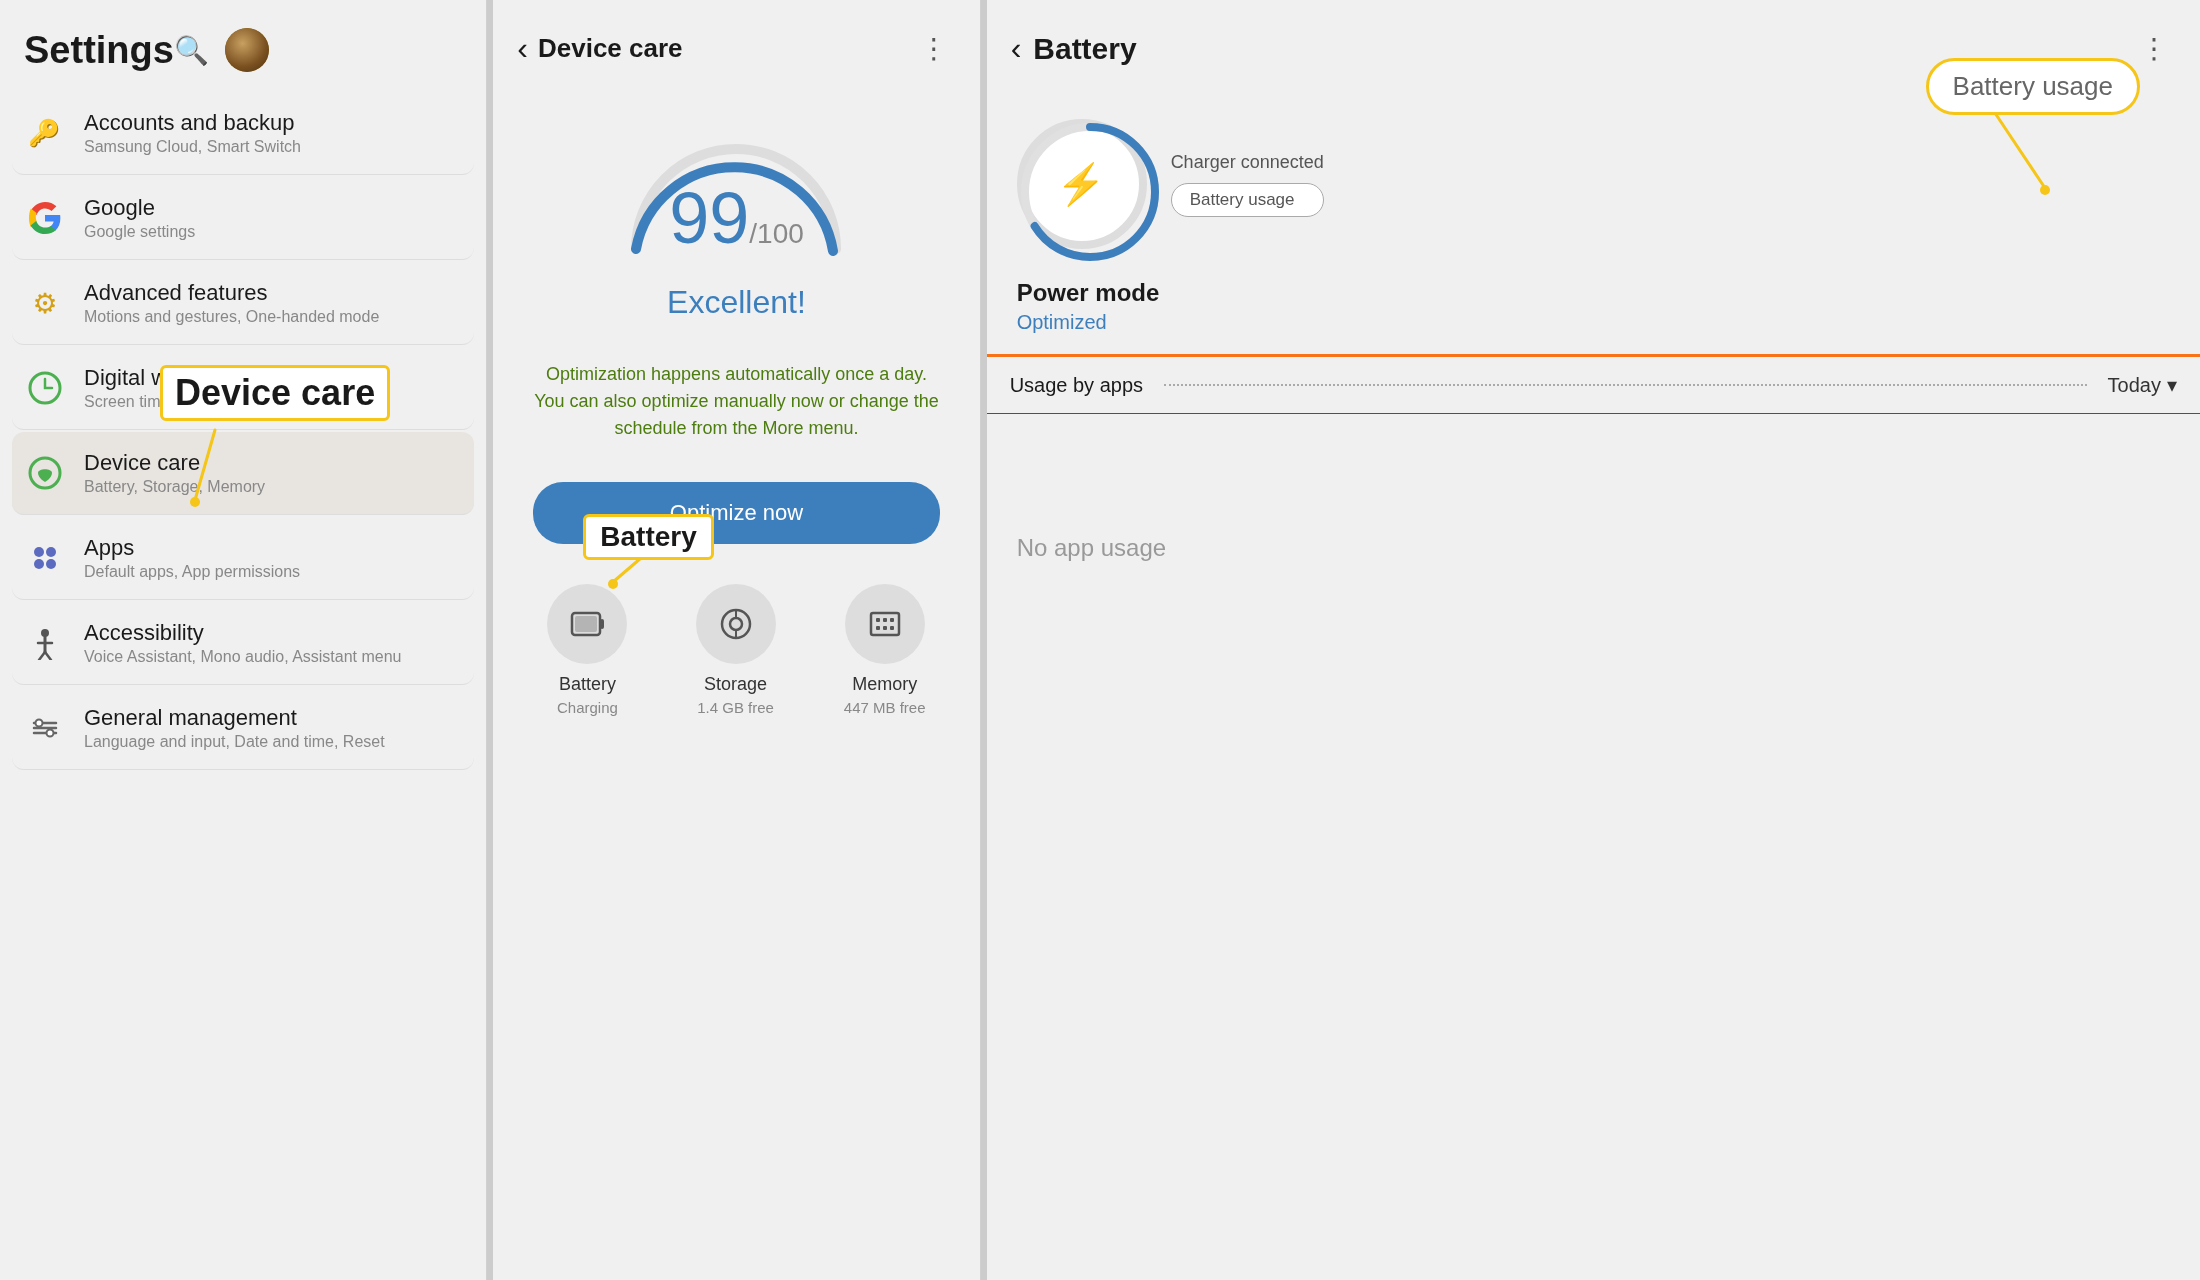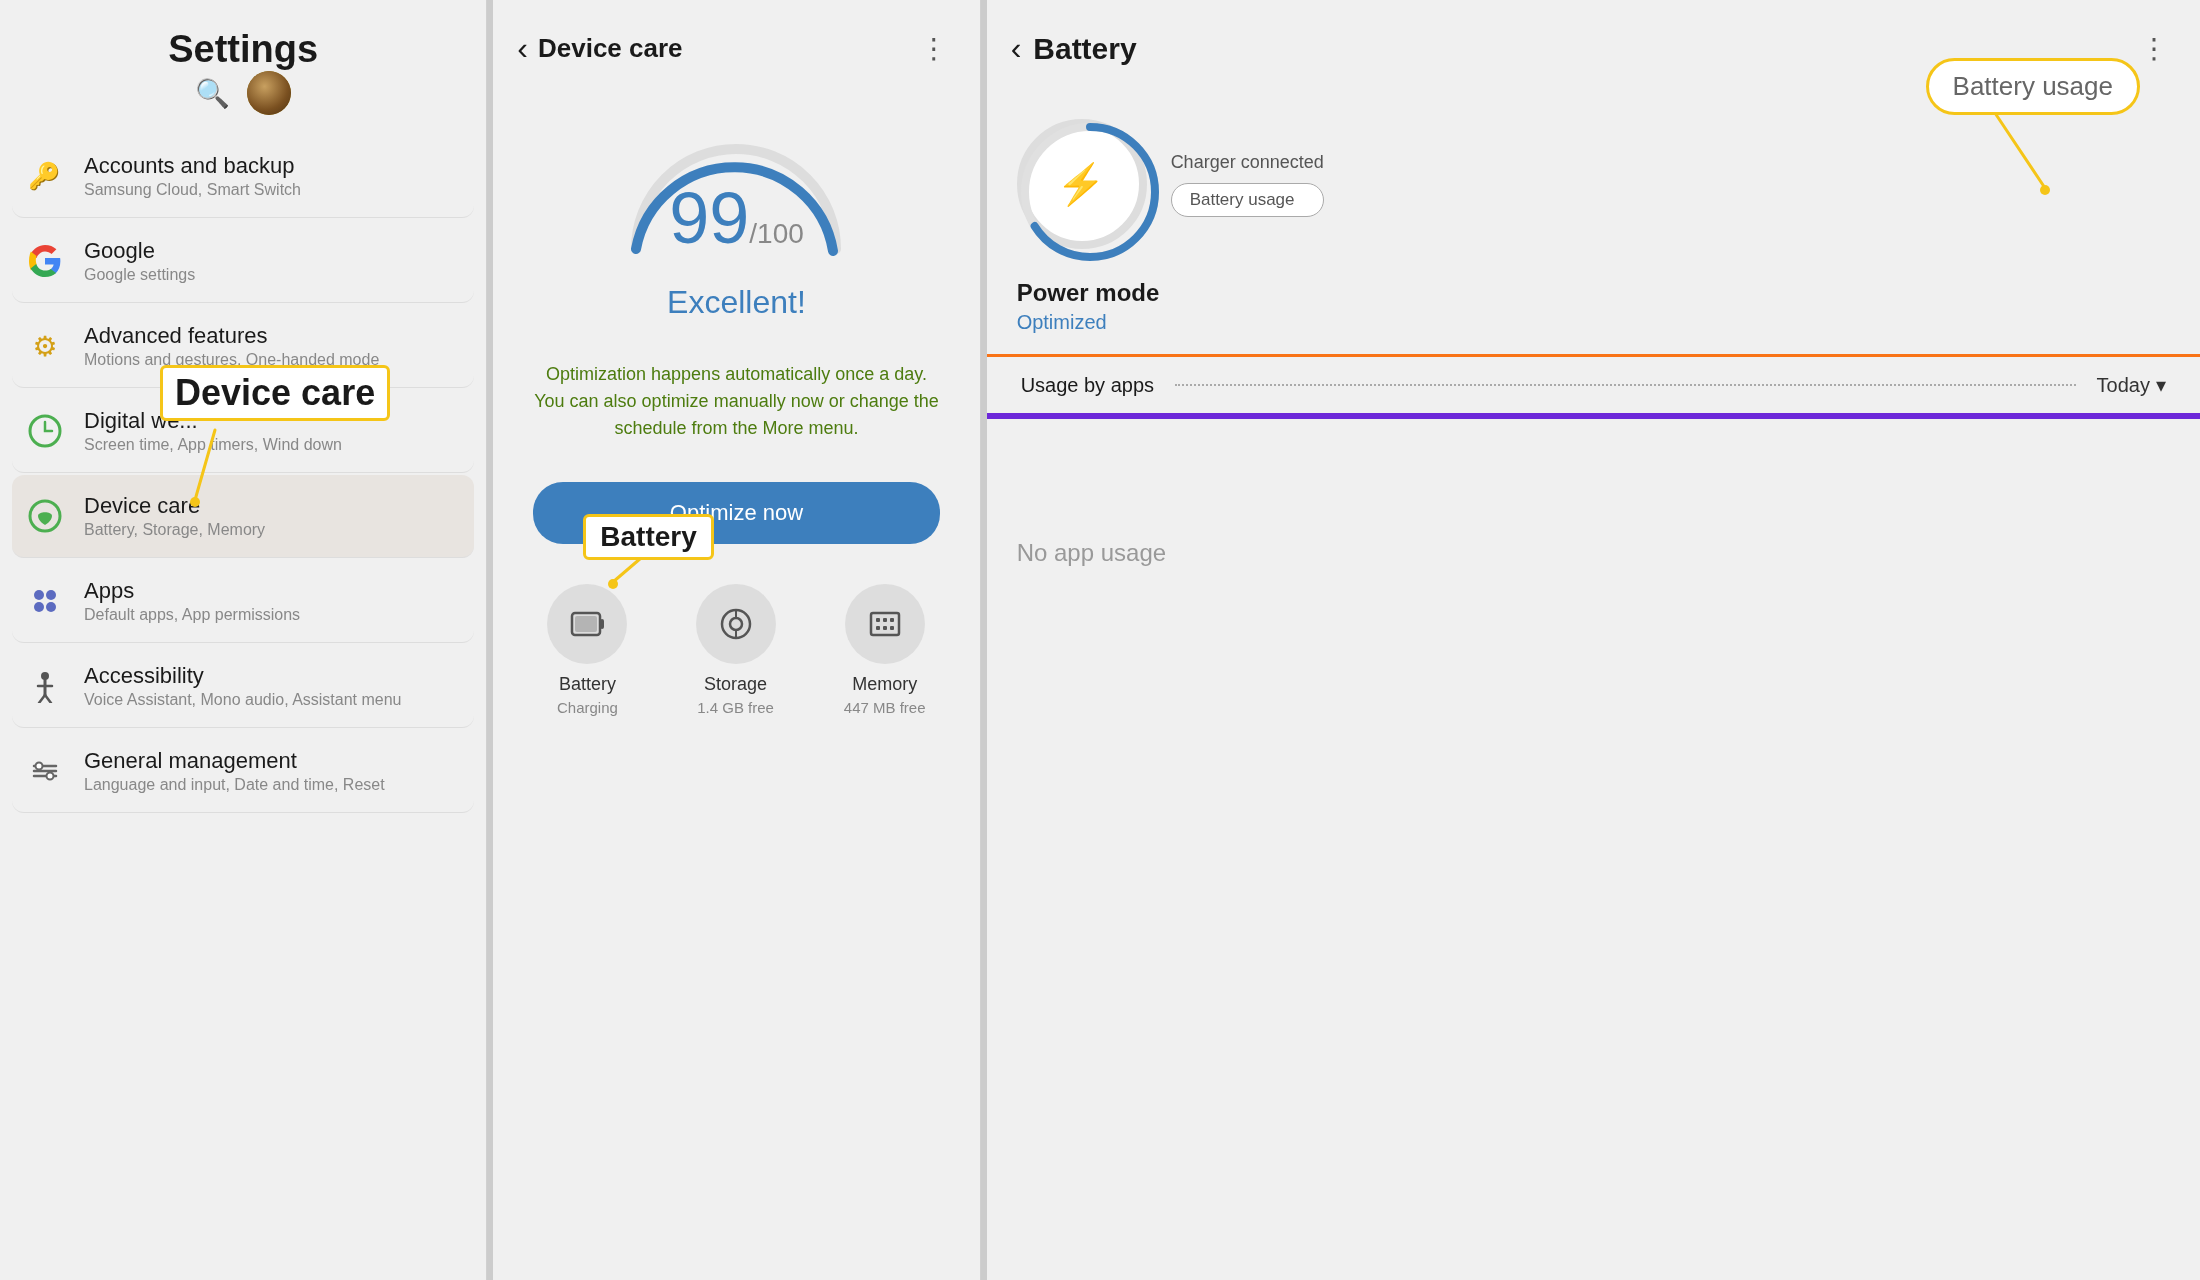--- a/index.html
+++ b/index.html
@@ -25,21 +25,20 @@
     .panel-left {
       width: 490px;
       background: #f0f0f0;
       border-right: 1px solid #d0d0d0;
     }
 
     .settings-header {
       display: flex;
       align-items: center;
       padding: 28px 24px 20px 24px;
-      flex-direction: column;
     }
 
     .settings-title {
       font-size: 38px;
       font-weight: 600;
       color: #1a1a1a;
     }
 
     .header-icons {
       display: flex;
@@ -360,25 +359,25 @@
     }
 
     .power-mode-value {
       font-size: 20px;
       color: #3d7fbd;
       margin-top: 4px;
     }
 
     
     .usage-section {
-      padding: 16px 34px;
+      padding: 16px 23px;
       display: flex;
       align-items: center;
       justify-content: space-between;
-      border-bottom: 6px solid #6d28d9;
+      border-bottom: 1px solid #6d28d9;
       gap: 9px;
     }
 
     .usage-label {
       font-size: 20px;
       color: #1a1a1a;
     }
 
     .usage-dotted-line {
       flex: 1;

